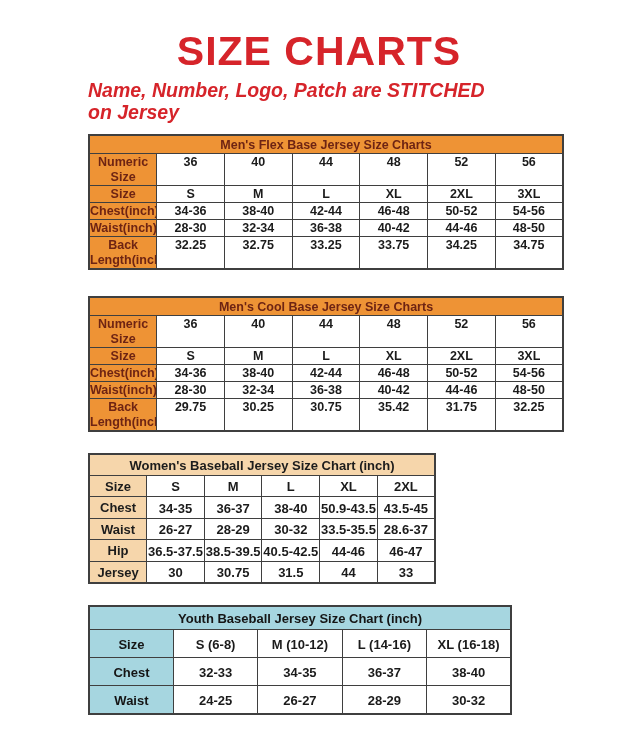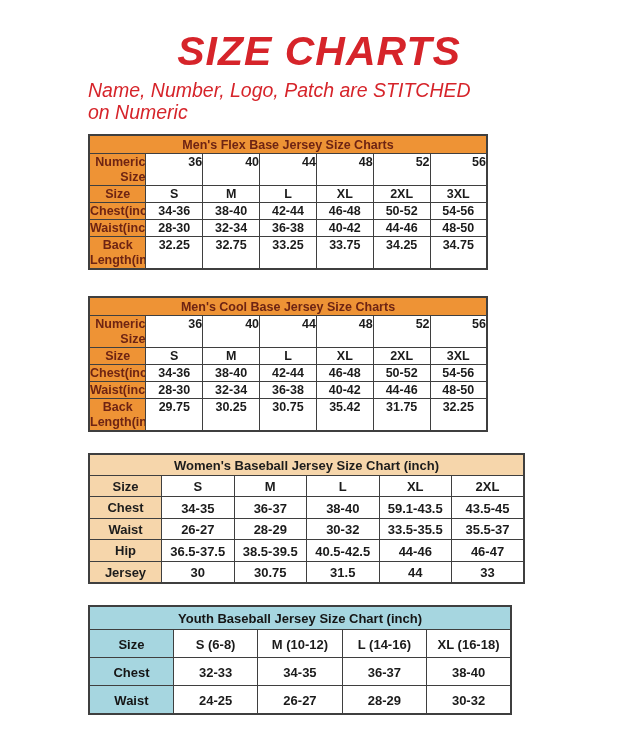--- a/index.html
+++ b/index.html
@@ -14,28 +14,27 @@
     position: relative;
     width: 638px;
     height: 750px;
     background: #fff;
   }
   .page-title {
     margin: 28px 0 4px 0;
     text-align: center;
     font-size: 41px;
     font-weight: bold;
-    font-style: italic;
     letter-spacing: 1px;
     color: var(--red, #d6242a);
   }
   .page-subtitle {
     margin: 0 40px 10px 88px;
     font-size: 19.5px;
-    font-weight: normal;
+    font-weight: bold;
     font-style: italic;
     line-height: 1.15;
     color: var(--red, #d6242a);
   }
   table.size-table {
     border-collapse: collapse;
     table-layout: fixed;
     margin-left: 88px;
     border: 2px solid var(--border, #3f3f3f);
   }
@@ -57,47 +56,47 @@
     color: var(--lbl-fg);
     font-size: 12.5px;
     line-height: 1.2;
   }
   .value-cell {
     background: #ffffff;
     color: var(--ink, #1b1b1b);
     font-size: 12.5px;
   }
   
-  .t-mens { width: 400px; }
+  .t-mens { width: 476px; }
   .t-mens .label-cell { width: 82px; }
   .t-mens .title-cell { height: 16px; }
   .t-mens tbody td { height: 15px; vertical-align: middle; }
-  .t-mens tbody tr:nth-child(1) td { height: 29px; vertical-align: top; text-align: right; }
+  .t-mens tbody tr:nth-child(1) td { height: 29px; vertical-align: top; }
   .t-mens tbody tr:nth-child(5) td { height: 27px; vertical-align: top; }
   .gap-lg { margin-bottom: 26px; }
   .gap-md { margin-bottom: 21px; }
   
-  .t-womens { width: 437px; }
+  .t-womens { width: 348px; }
   .t-womens .label-cell { width: 69px; }
   .t-womens .title-cell { height: 19px; font-size: 13px; }
   .t-womens tbody td { height: 19.5px; font-size: 13px; }
   
   .t-youth { width: 424px; }
   .t-youth .label-cell { width: 82px; }
   .t-youth .title-cell { height: 21px; font-size: 13px; }
   .t-youth tbody td { height: 26px; font-size: 13px; }
 </style>
 </head>
 <body style="--red: #d6242a; --border: #3f3f3f; --ink: #1b1b1b;">
 
 <div class="sheet">
 
   <h1 class="page-title">SIZE CHARTS</h1>
 
-  <p class="page-subtitle"><span>Name, Number, Logo, Patch are STITCHED</span><br><span>on Numeric</span></p>
+  <p class="page-subtitle"><span>Name, Number, Logo, Patch are STITCHED</span><br><span>on Jersey</span></p>
 
   <table class="size-table t-mens gap-lg" style="--hdr-bg: #ee9335; --hdr-fg: #6e2413; --lbl-fg: #6e2413;">
     <thead>
       <tr>
         <th class="title-cell" colspan="7">Men's Flex Base Jersey Size Charts</th>
       </tr>
     </thead>
     <tbody>
         <tr>
           <td class="label-cell">Numeric Size</td>
@@ -215,30 +214,30 @@
           <td class="value-cell">M</td>
           <td class="value-cell">L</td>
           <td class="value-cell">XL</td>
           <td class="value-cell">2XL</td>
         </tr>
         <tr>
           <td class="label-cell">Chest</td>
           <td class="value-cell">34-35</td>
           <td class="value-cell">36-37</td>
           <td class="value-cell">38-40</td>
-          <td class="value-cell">59.1-43.5</td>
+          <td class="value-cell">50.9-43.5</td>
           <td class="value-cell">43.5-45</td>
         </tr>
         <tr>
           <td class="label-cell">Waist</td>
           <td class="value-cell">26-27</td>
           <td class="value-cell">28-29</td>
           <td class="value-cell">30-32</td>
           <td class="value-cell">33.5-35.5</td>
-          <td class="value-cell">35.5-37</td>
+          <td class="value-cell">28.6-37</td>
         </tr>
         <tr>
           <td class="label-cell">Hip</td>
           <td class="value-cell">36.5-37.5</td>
           <td class="value-cell">38.5-39.5</td>
           <td class="value-cell">40.5-42.5</td>
           <td class="value-cell">44-46</td>
           <td class="value-cell">46-47</td>
         </tr>
         <tr>

